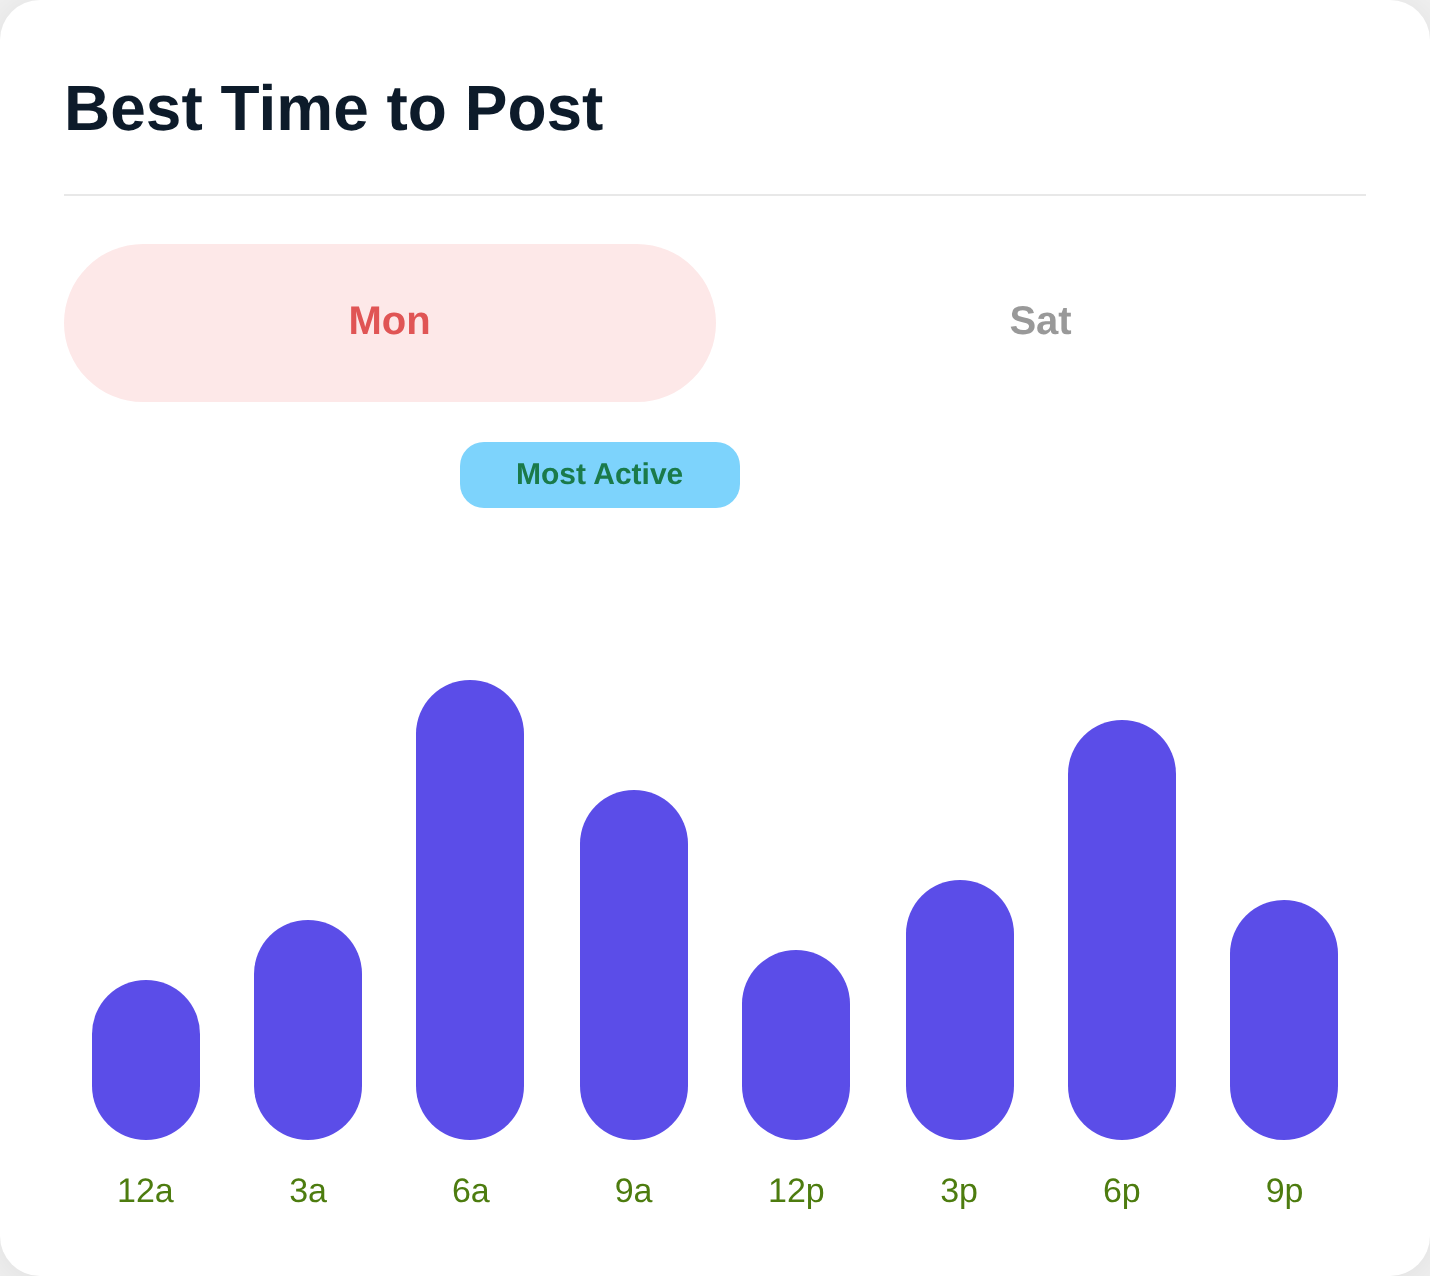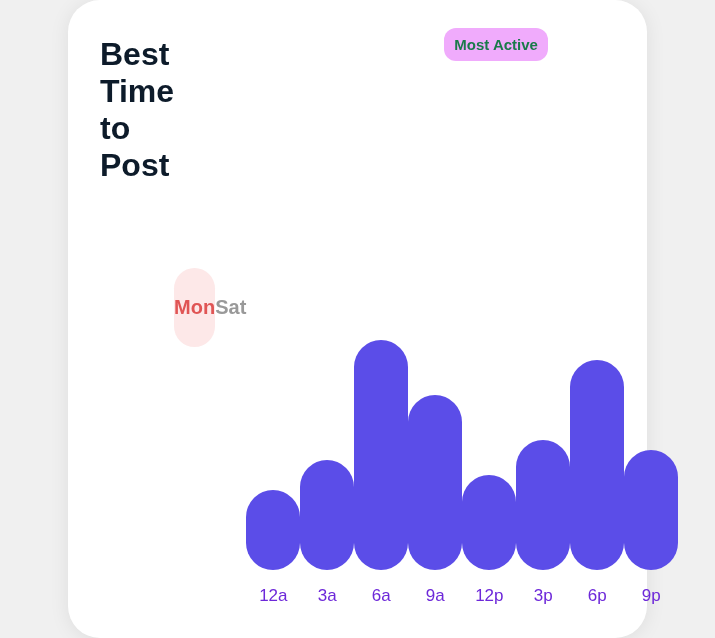--- a/index.html
+++ b/index.html
@@ -12,27 +12,27 @@
       background: #f0f0f0;
       display: flex;
       justify-content: center;
       align-items: center;
       min-height: 100vh;
       font-family: -apple-system, BlinkMacSystemFont, 'Segoe UI', sans-serif;
     }
 
     .card {
       background: #ffffff;
-      border-radius: 32px;
+      border-radius: 20px;
       padding: 36px 32px 32px;
-      width: 579px;
+      width: 715px;
       min-height: 638px;
       box-shadow: 0 2px 20px rgba(0,0,0,0.08);
       display: flex;
-      flex-direction: row;
+      flex-direction: column;
     }
 
     .title {
       font-size: 32px;
       font-weight: 800;
       color: #0d1b2a;
       margin-bottom: 24px;
     }
 
     .divider {
@@ -70,25 +70,25 @@
       flex: 1;
       display: flex;
       flex-direction: column;
       position: relative;
     }
 
     .most-active-badge {
       position: absolute;
       top: -8px;
       left: 198px;
-      background: #f0abfc;
+      background: #7dd3fc;
       color: #1a7a4a;
       font-size: 15px;
       font-weight: 700;
-      padding: 8px 10px;
+      padding: 8px 28px;
       border-radius: 12px;
       white-space: nowrap;
       z-index: 10;
     }
 
     .bars-area {
       flex: 1;
       display: flex;
       align-items: flex-end;
       gap: 0;
@@ -111,21 +111,21 @@
 
     .x-labels {
       display: flex;
       margin-top: 16px;
     }
 
     .x-label {
       flex: 1;
       text-align: center;
       font-size: 17px;
-      color: #6d28d9;
+      color: #4d7c0f;
       font-weight: 500;
     }
   </style>
 </head>
 <body>
 
 <div class="card">
   <h1 class="title">Best Time to Post</h1>
   <div class="divider"></div>
 

